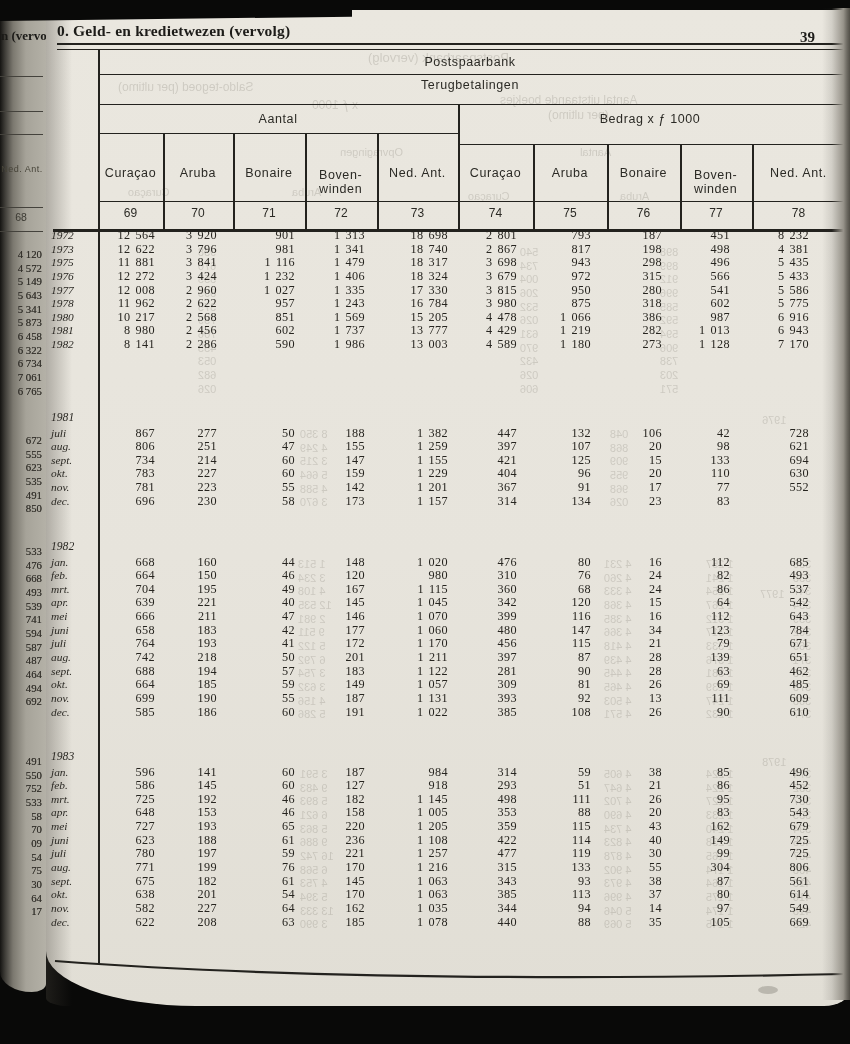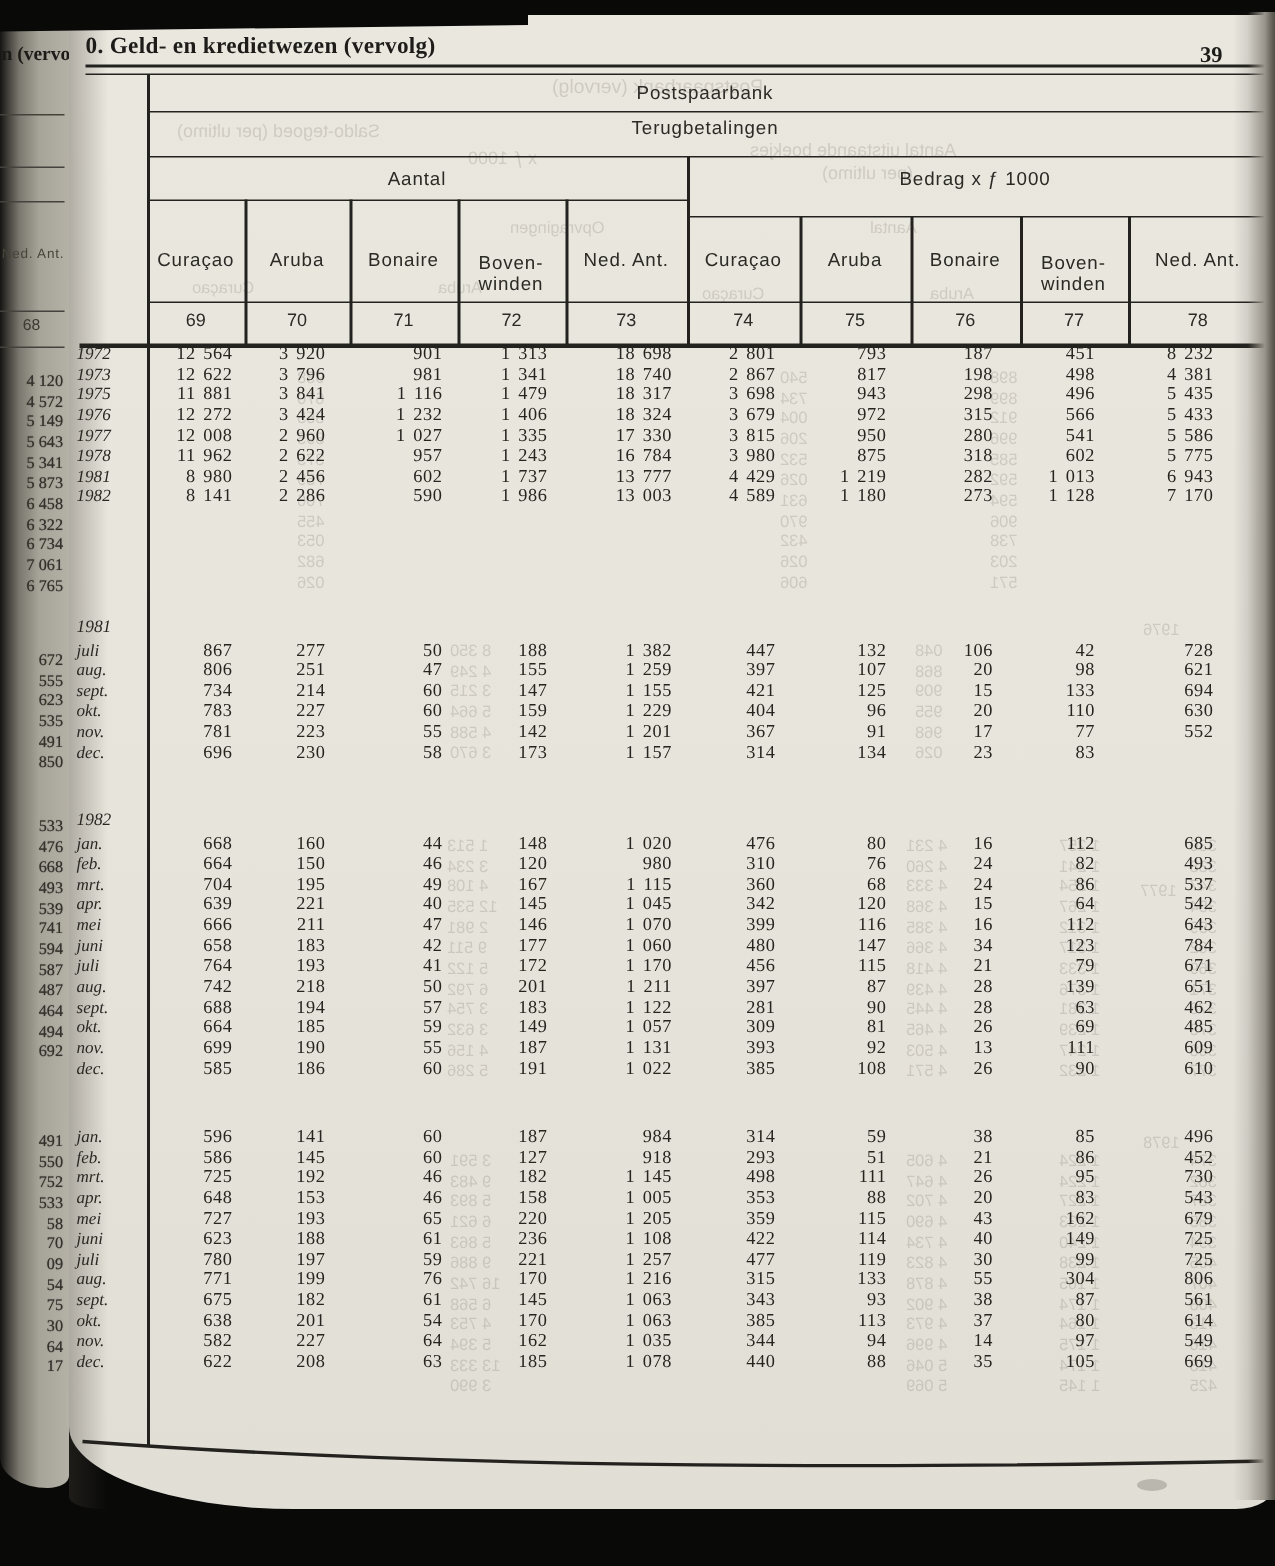--- a/index.html
+++ b/index.html
@@ -369,20 +369,33 @@
         <span class="c c3">957</span>
         <span class="c c4">1 243</span>
         <span class="c c5">16 784</span>
         <span class="c c6">3 980</span>
         <span class="c c7">875</span>
         <span class="c c8">318</span>
         <span class="c c9">602</span>
         <span class="c c10">5 775</span>
       </div>
       <div class="row">
+        <span class="stub">1980</span>
+        <span class="c c1">10 217</span>
+        <span class="c c2">2 568</span>
+        <span class="c c3">851</span>
+        <span class="c c4">1 569</span>
+        <span class="c c5">15 205</span>
+        <span class="c c6">4 478</span>
+        <span class="c c7">1 066</span>
+        <span class="c c8">386</span>
+        <span class="c c9">987</span>
+        <span class="c c10">6 916</span>
+      </div>
+      <div class="row">
         <span class="stub">1981</span>
         <span class="c c1">8 980</span>
         <span class="c c2">2 456</span>
         <span class="c c3">602</span>
         <span class="c c4">1 737</span>
         <span class="c c5">13 777</span>
         <span class="c c6">4 429</span>
         <span class="c c7">1 219</span>
         <span class="c c8">282</span>
         <span class="c c9">1 013</span>
@@ -636,20 +649,21 @@
         <span class="c c4">191</span>
         <span class="c c5">1 022</span>
         <span class="c c6">385</span>
         <span class="c c7">108</span>
         <span class="c c8">26</span>
         <span class="c c9">90</span>
         <span class="c c10">610</span>
       </div>
     </div>
   <div class="block" id="block-2" style="top:750px">
+      <div class="block-label">1983</div>
       <div class="row">
         <span class="stub">jan.</span>
         <span class="c c1">596</span>
         <span class="c c2">141</span>
         <span class="c c3">60</span>
         <span class="c c4">187</span>
         <span class="c c5">984</span>
         <span class="c c6">314</span>
         <span class="c c7">59</span>
         <span class="c c8">38</span>

